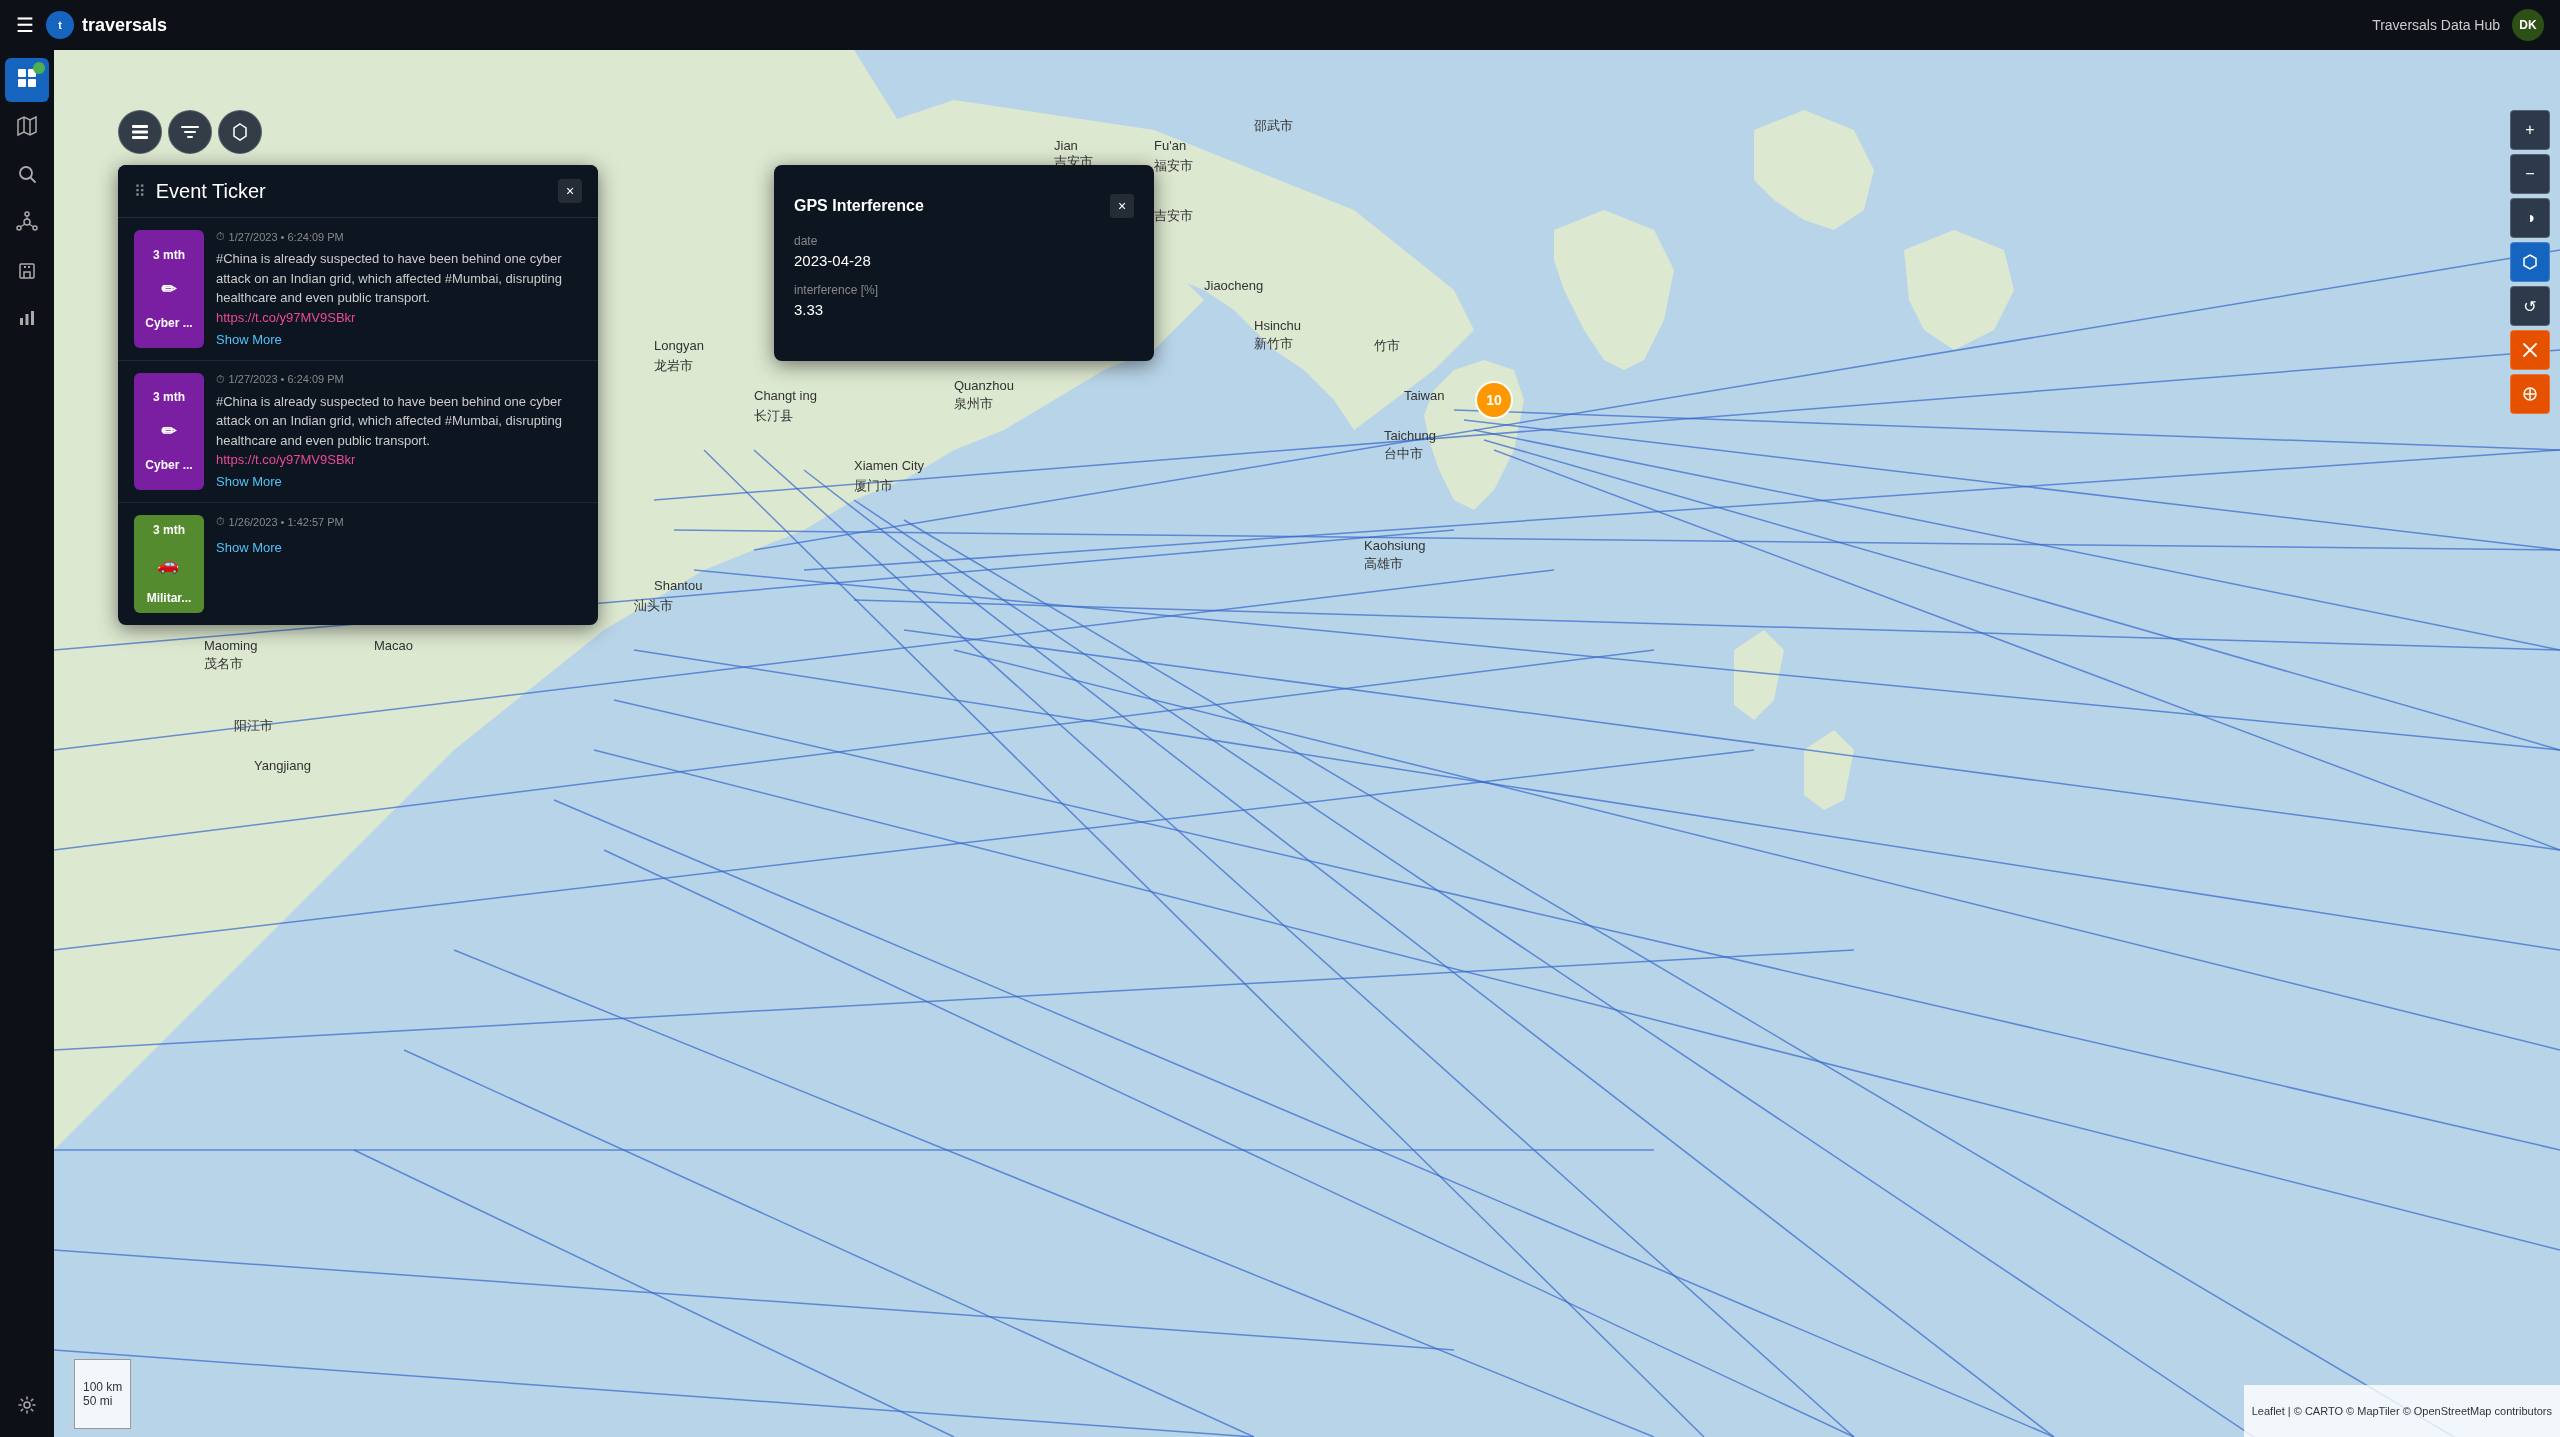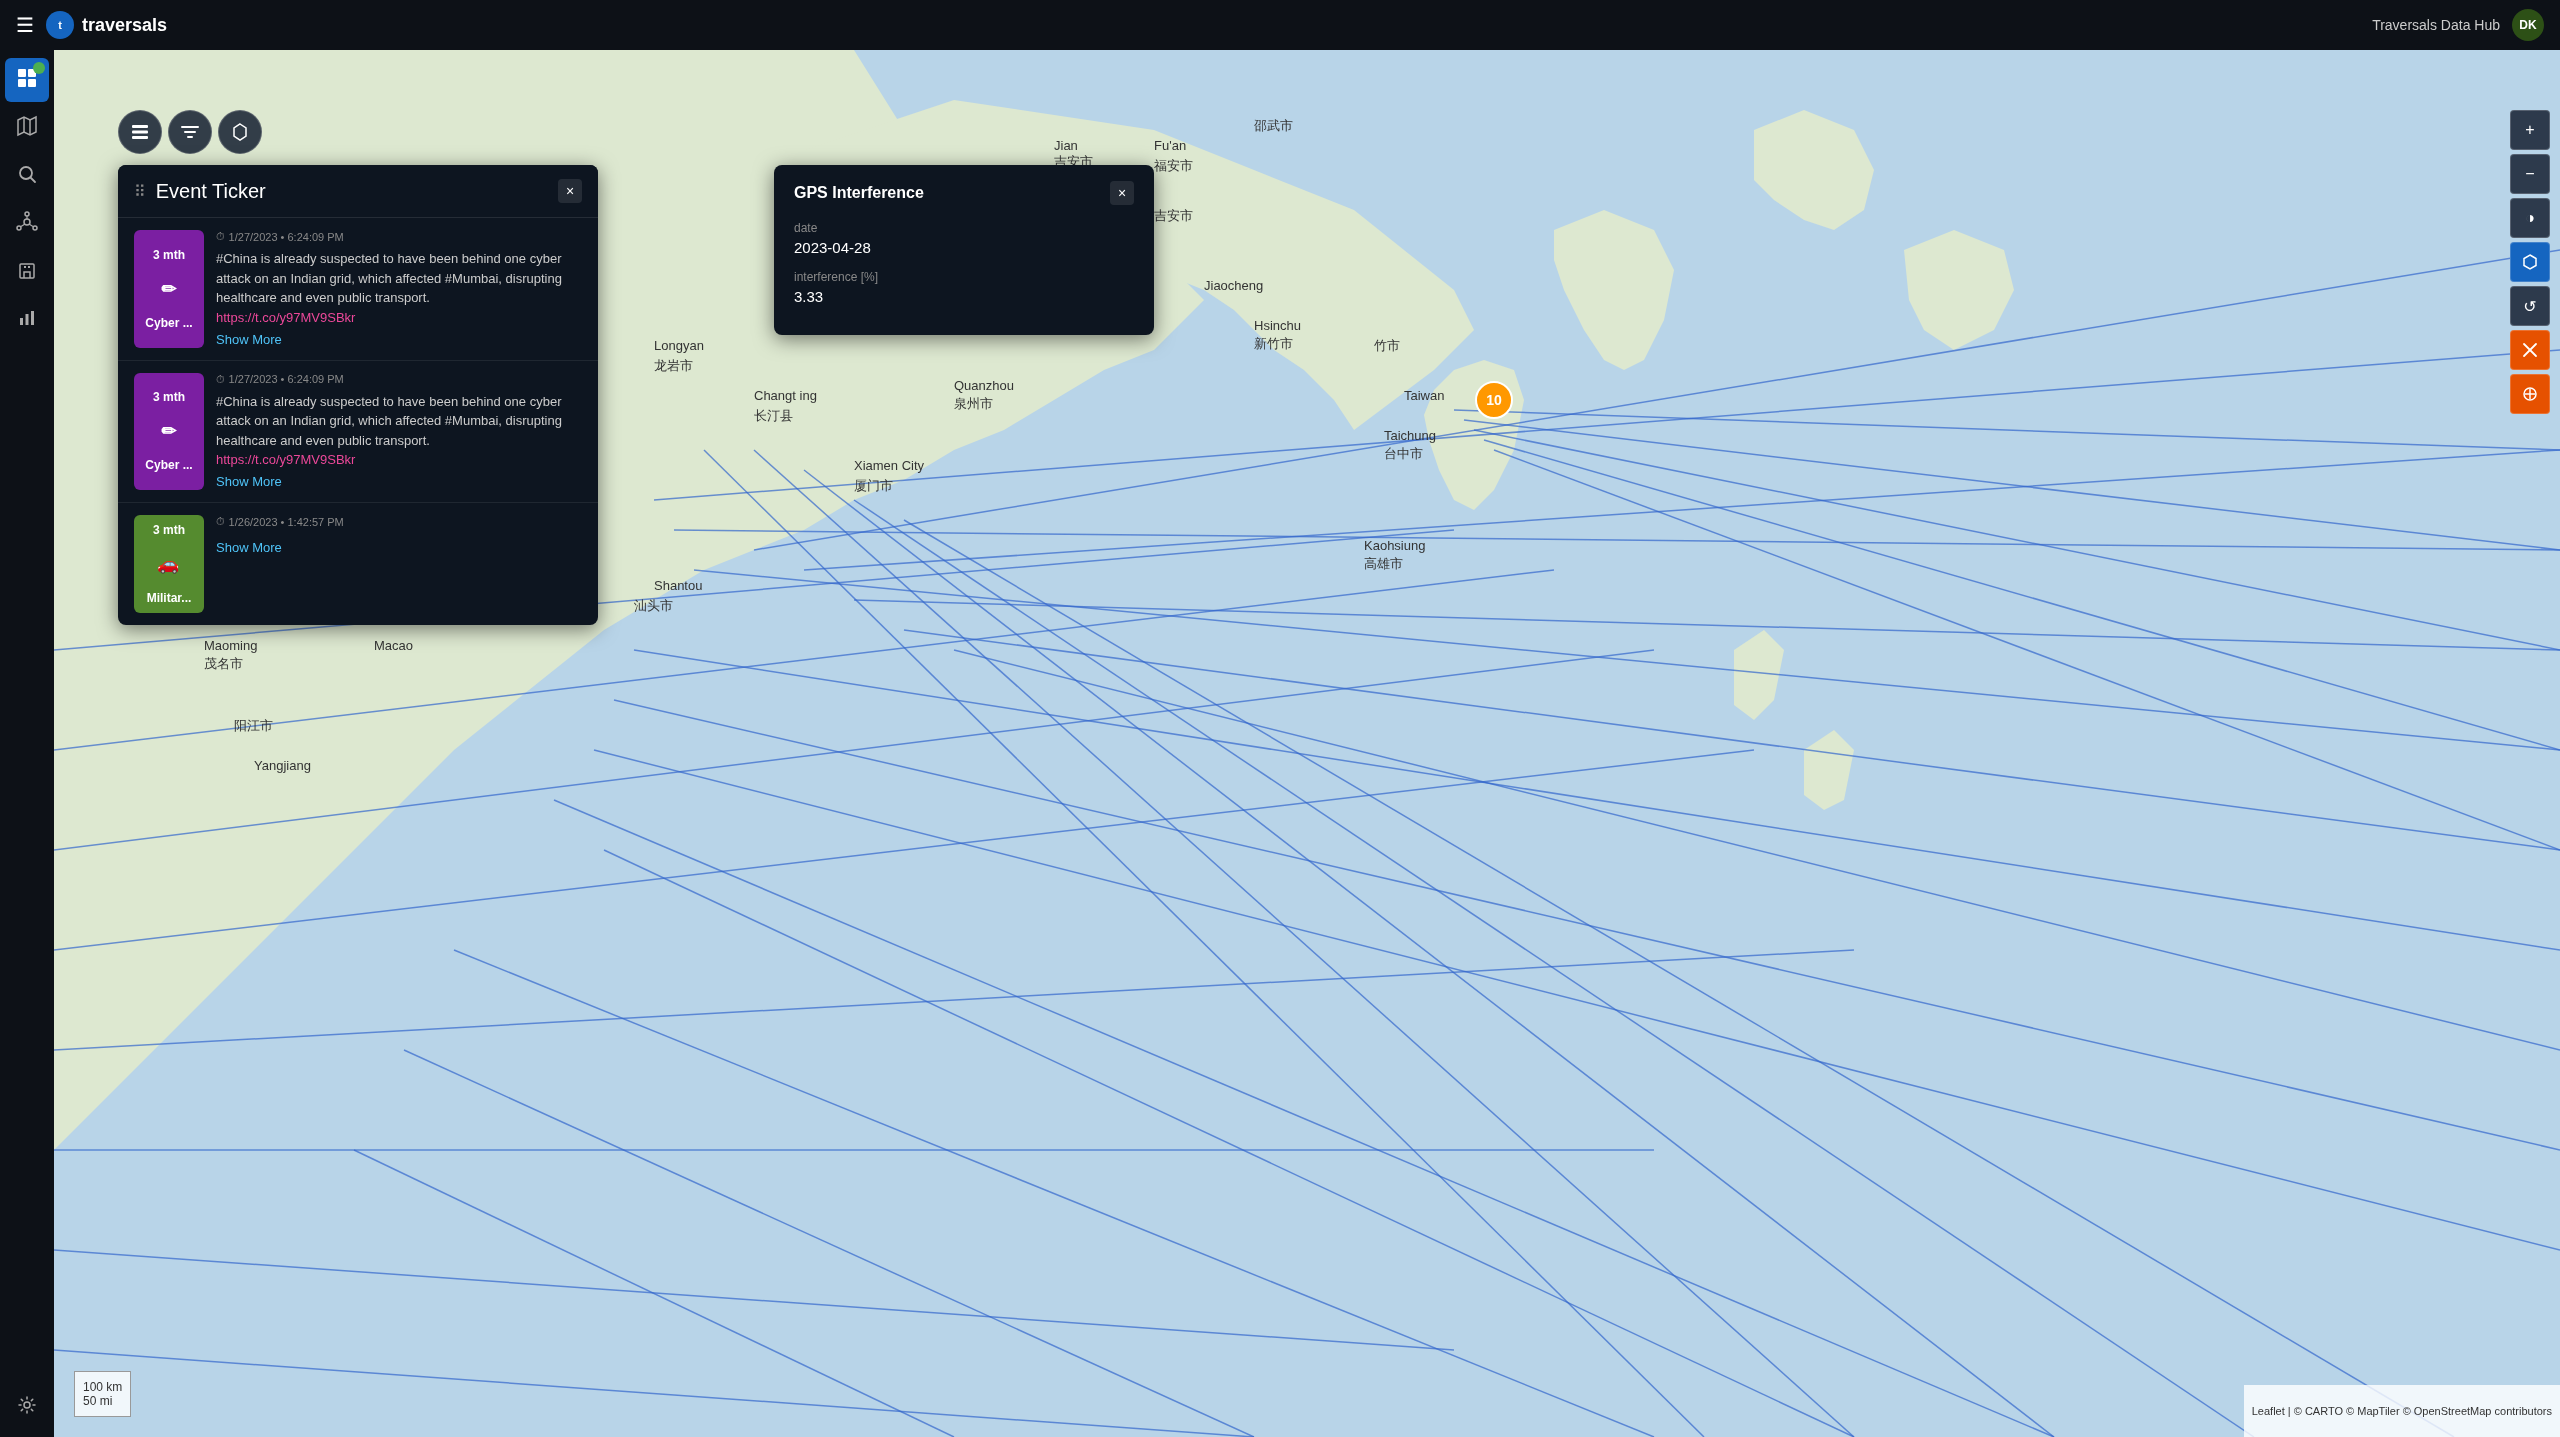--- a/index.html
+++ b/index.html
@@ -59,22 +59,22 @@
 
     
     #map-attribution {
       position: absolute; bottom: 0; right: 0;
       background: rgba(255,255,255,0.8); padding: 20px 8px; font-size: 11px; color: #333;
       z-index: 10;
     }
 
     
     #map-scale {
-      position: absolute; bottom: 20px; left: 20px;
-      background: rgba(255,255,255,0.8); padding: 8px 8px; font-size: 12px; color: #333;
+      position: absolute; bottom: 8px; left: 20px;
+      background: rgba(255,255,255,0.8); padding: 20px 8px; font-size: 12px; color: #333;
       z-index: 10; border: 1px solid #999;
     }
 
     
     #toolbar {
       position: absolute; top: 60px; left: 64px;
       display: flex; gap: 6px; z-index: 20;
     }
     .toolbar-btn {
       width: 44px; height: 44px; border-radius: 50%;
@@ -142,21 +142,21 @@
       display: inline-block; margin-top: 6px; color: #4fc3f7; font-size: 13px; cursor: pointer; font-weight: 500;
     }
 
     
     #gps-popup {
       position: absolute; top: 115px; left: 720px;
       width: 380px;
       background: #0d1520; border-radius: 8px;
       z-index: 50; color: #fff;
       box-shadow: 0 4px 20px rgba(0,0,0,0.5);
-      padding: 16px 20px;
+      padding: 29px 20px;
     }
     #gps-popup-header {
       display: flex; align-items: center; justify-content: space-between; margin-bottom: 16px;
     }
     #gps-popup-header .title { font-size: 16px; font-weight: 600; }
     #gps-popup-header .close-btn {
       width: 24px; height: 24px; background: rgba(255,255,255,0.1); border-radius: 4px;
       display: flex; align-items: center; justify-content: center; cursor: pointer; font-size: 14px;
     }
     .gps-field-label { font-size: 12px; color: #888; margin-bottom: 4px; }

